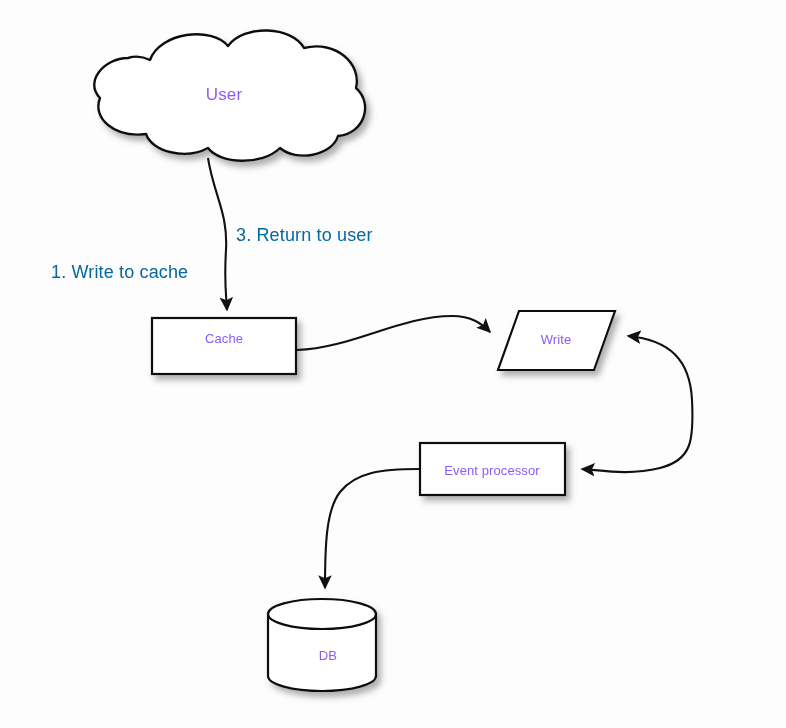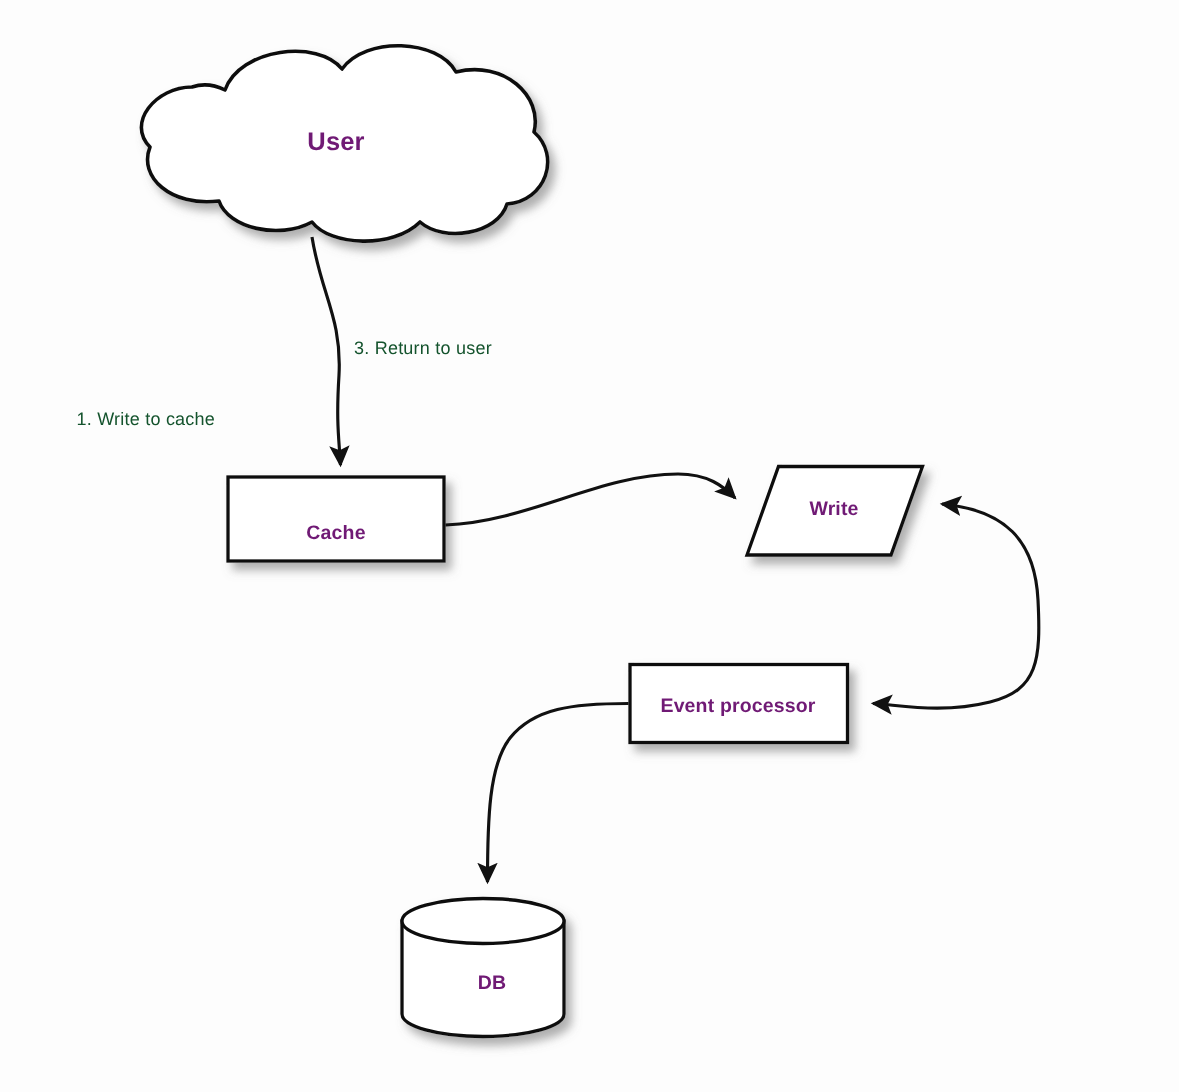--- a/index.html
+++ b/index.html
@@ -18,37 +18,36 @@
   #diagram-svg {
     position: absolute;
     top: 0;
     left: 0;
     width: 786px;
     height: 728px;
   }
   
   .node-label {
     position: absolute;
-    color: #701a75;
+    color: #8b5cf6;
     font-family: "Liberation Sans", sans-serif;
     font-size: 13px;
     white-space: nowrap;
     transform: translate(-50%, -50%);
     letter-spacing: 0.1px;
-    font-weight: bold;
   }
   .node-label.big {
     font-size: 17px;
   }
   
   .step-label {
     position: absolute;
-    color: #14532d;
+    color: #0369a1;
     font-family: "Liberation Sans", sans-serif;
-    font-size: 12px;
+    font-size: 18px;
     white-space: nowrap;
     letter-spacing: 0.15px;
   }
 </style>
 </head>
 <body>
 
 <div id="canvas">
 
   <svg id="diagram-svg" viewBox="0 0 786 728">
@@ -103,27 +102,27 @@
 
     <path d="M 297 350 C 352 348, 400 316, 452 316 C 472 316, 482 324, 490 332" fill="none" stroke="#111111" stroke-width="2.1" marker-end="url(#arrowEnd)"></path>
 
     <path d="M 628 336 C 670 340, 690 360, 692 400 C 694 440, 692 460, 660 468 C 628 476, 600 470, 582 469" fill="none" stroke="#111111" stroke-width="2.1" marker-start="url(#arrowStart)" marker-end="url(#arrowEnd)"></path>
 
     <path d="M 419 469 C 382 469, 356 472, 340 492 C 326 510, 325 546, 325 588" fill="none" stroke="#111111" stroke-width="2.1" marker-end="url(#arrowEnd)"></path>
   </svg>
 
   <div class="node-label big" style="left:224px; top:95px;">User</div>
 
-  <div class="node-label" style="left:224px; top:355px;">Cache</div>
+  <div class="node-label" style="left:224px; top:338px;">Cache</div>
 
   <div class="node-label" style="left:556px; top:339px;">Write</div>
 
   <div class="node-label" style="left:492px; top:470px;">Event processor</div>
 
   <div class="node-label" style="left:322px; top:655px;padding-left:12px;">DB</div>
 
-  <div class="step-label" style="left:51px; top:272px;">1. Write to cache</div>
+  <div class="step-label" style="left:51px; top:262px;">1. Write to cache</div>
 
 
   <div class="step-label" style="left:236px; top:225px;">3. Return to user</div>
 
 
 </div>
 
 </body></html>

